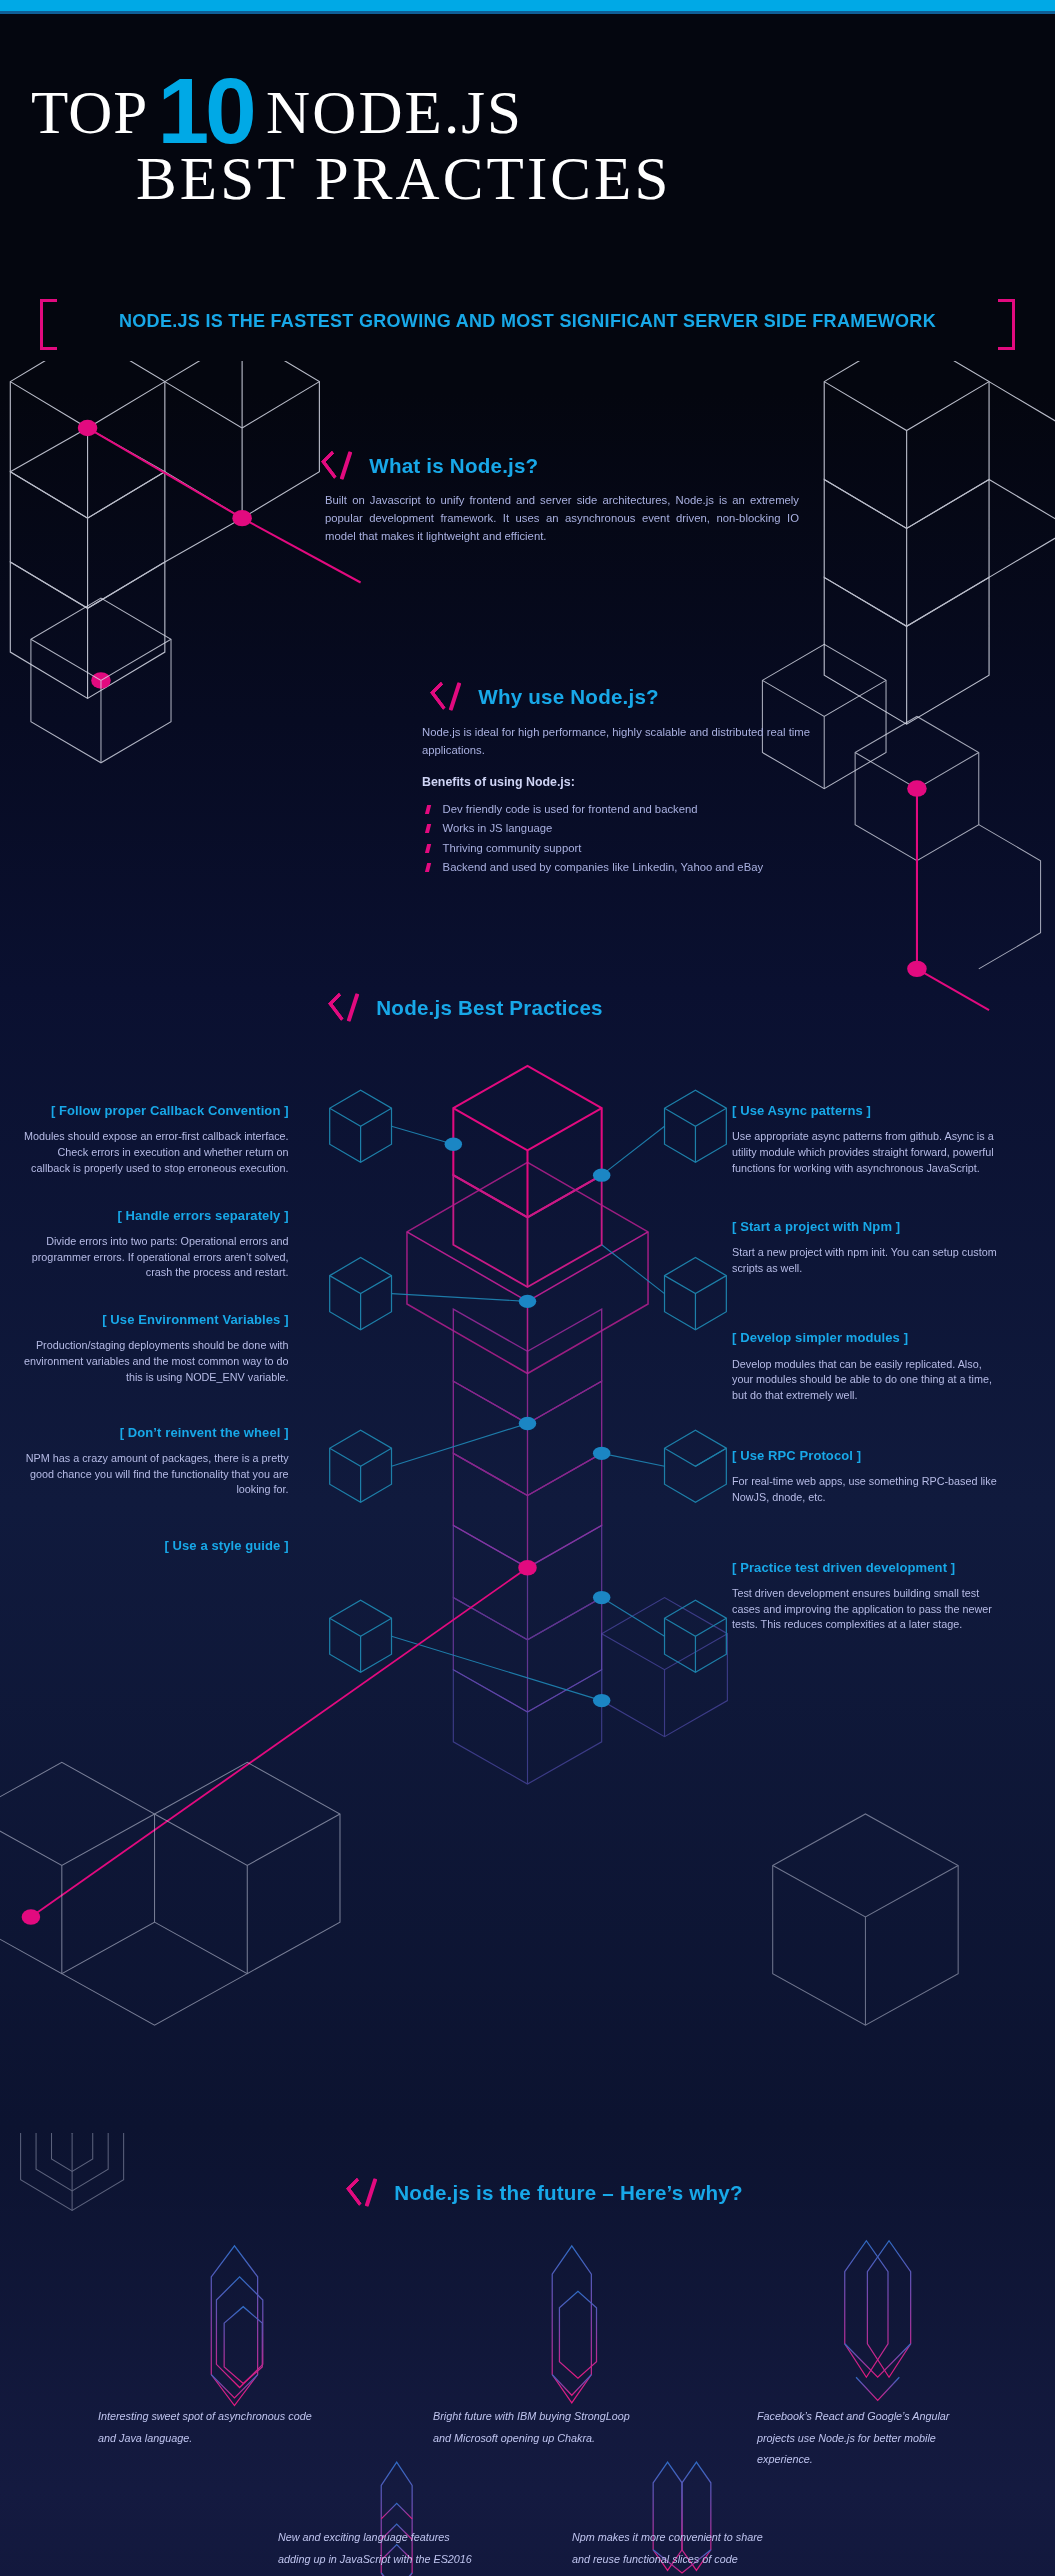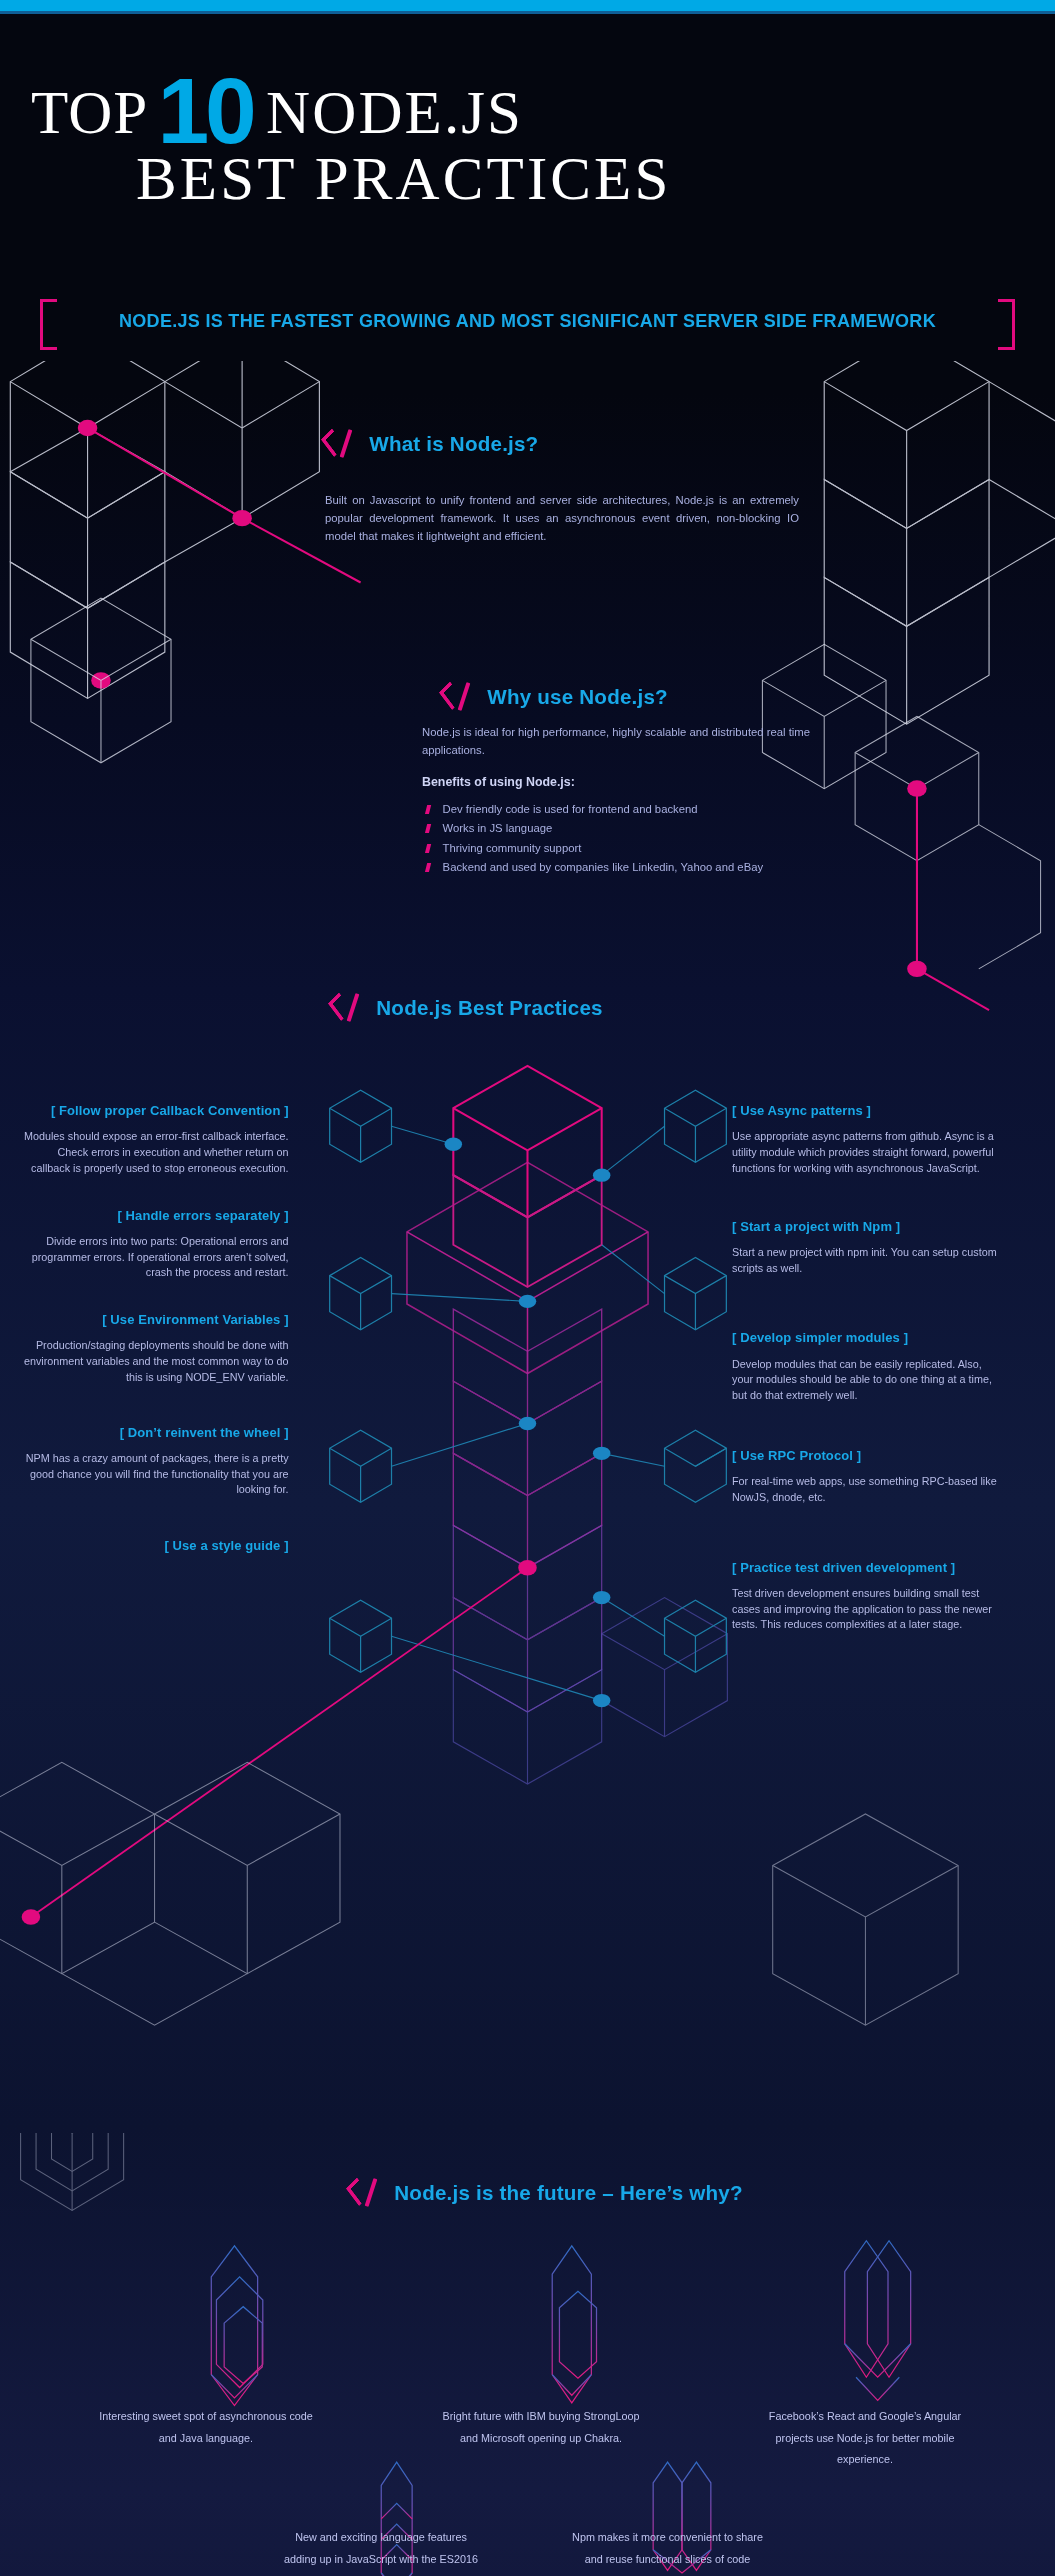--- a/index.html
+++ b/index.html
@@ -92,21 +92,21 @@
 
   
   .bp-col { position:absolute; width:268px; z-index:12; }
   .bp-left  { left:20.6px;  text-align:right; }
   .bp-right { left:732px; text-align:left; }
   .bp-item { margin-bottom:7.2px; }
   .bp-head { color:#18a8e8; font-size:13px; font-weight:bold; margin-bottom:11.3px; letter-spacing:0.1px; }
   .bp-text { color:#b6bbe6; font-size:10.8px; line-height:1.46; }
 
   
-  .fut-card { position:absolute; width:216px; text-align:center; z-index:12; }
+  .fut-card { position:absolute; width:216px; text-align:left; z-index:12;font-style:italic; }
   .fut-text { color:#bfc4ef; font-size:10.8px; line-height:2.0; }
 </style>
 </head>
 <body>
 
 <div class="band" id="bg-hero" style="top:0;height:392px;background:#04060f;"></div>
 <div class="band" id="bg-intro"></div>
 <div class="band" id="bg-bp"></div>
 <div class="band" id="bg-fut"></div>
 
@@ -360,30 +360,30 @@
       <span class="ht-top nodejs-word">NODE.JS</span>
     </div>
     <div class="ht-bottom">BEST PRACTICES</div>
   </div>
 
   <div class="tagline-wrap">
     <span class="tagline">NODE.JS IS THE FASTEST GROWING AND MOST SIGNIFICANT SERVER SIDE FRAMEWORK</span>
   </div>
 </div>
 
-<div class="sec-head" style="top:430px; left:325px;">
+<div class="sec-head" style="top:452px; left:325px;">
   <span class="codeslash">
       <i class="lt"></i>
       <i class="sl"></i>
     </span>
   <span class="sec-title">What is Node.js?</span>
 </div>
 <p class="intro-body" style="top:492px; left:325px; width:474px;">Built on Javascript to unify frontend and server side architectures, Node.js is an extremely popular development framework. It uses an asynchronous event driven, non-blocking IO model that makes it lightweight and efficient.</p>
 
-<div class="sec-head" style="top:683px; left:443px;justify-content:flex-end;">
+<div class="sec-head" style="top:683px; left:434px;justify-content:flex-end;">
   <span class="codeslash">
       <i class="lt"></i>
       <i class="sl"></i>
     </span>
   <span class="sec-title">Why use Node.js?</span>
 </div>
 <p class="intro-body" style="top:724px; left:422px; width:407px; text-align:left;">Node.js is ideal for high performance, highly scalable and distributed real time applications.</p>
 <div class="benefits-title" style="top:775px; left:422px;">Benefits of using Node.js:</div>
 <ul class="benefits-list" style="top:801px; left:422px; width:407px;">
   <li>Dev friendly code is used for frontend and backend</li>

